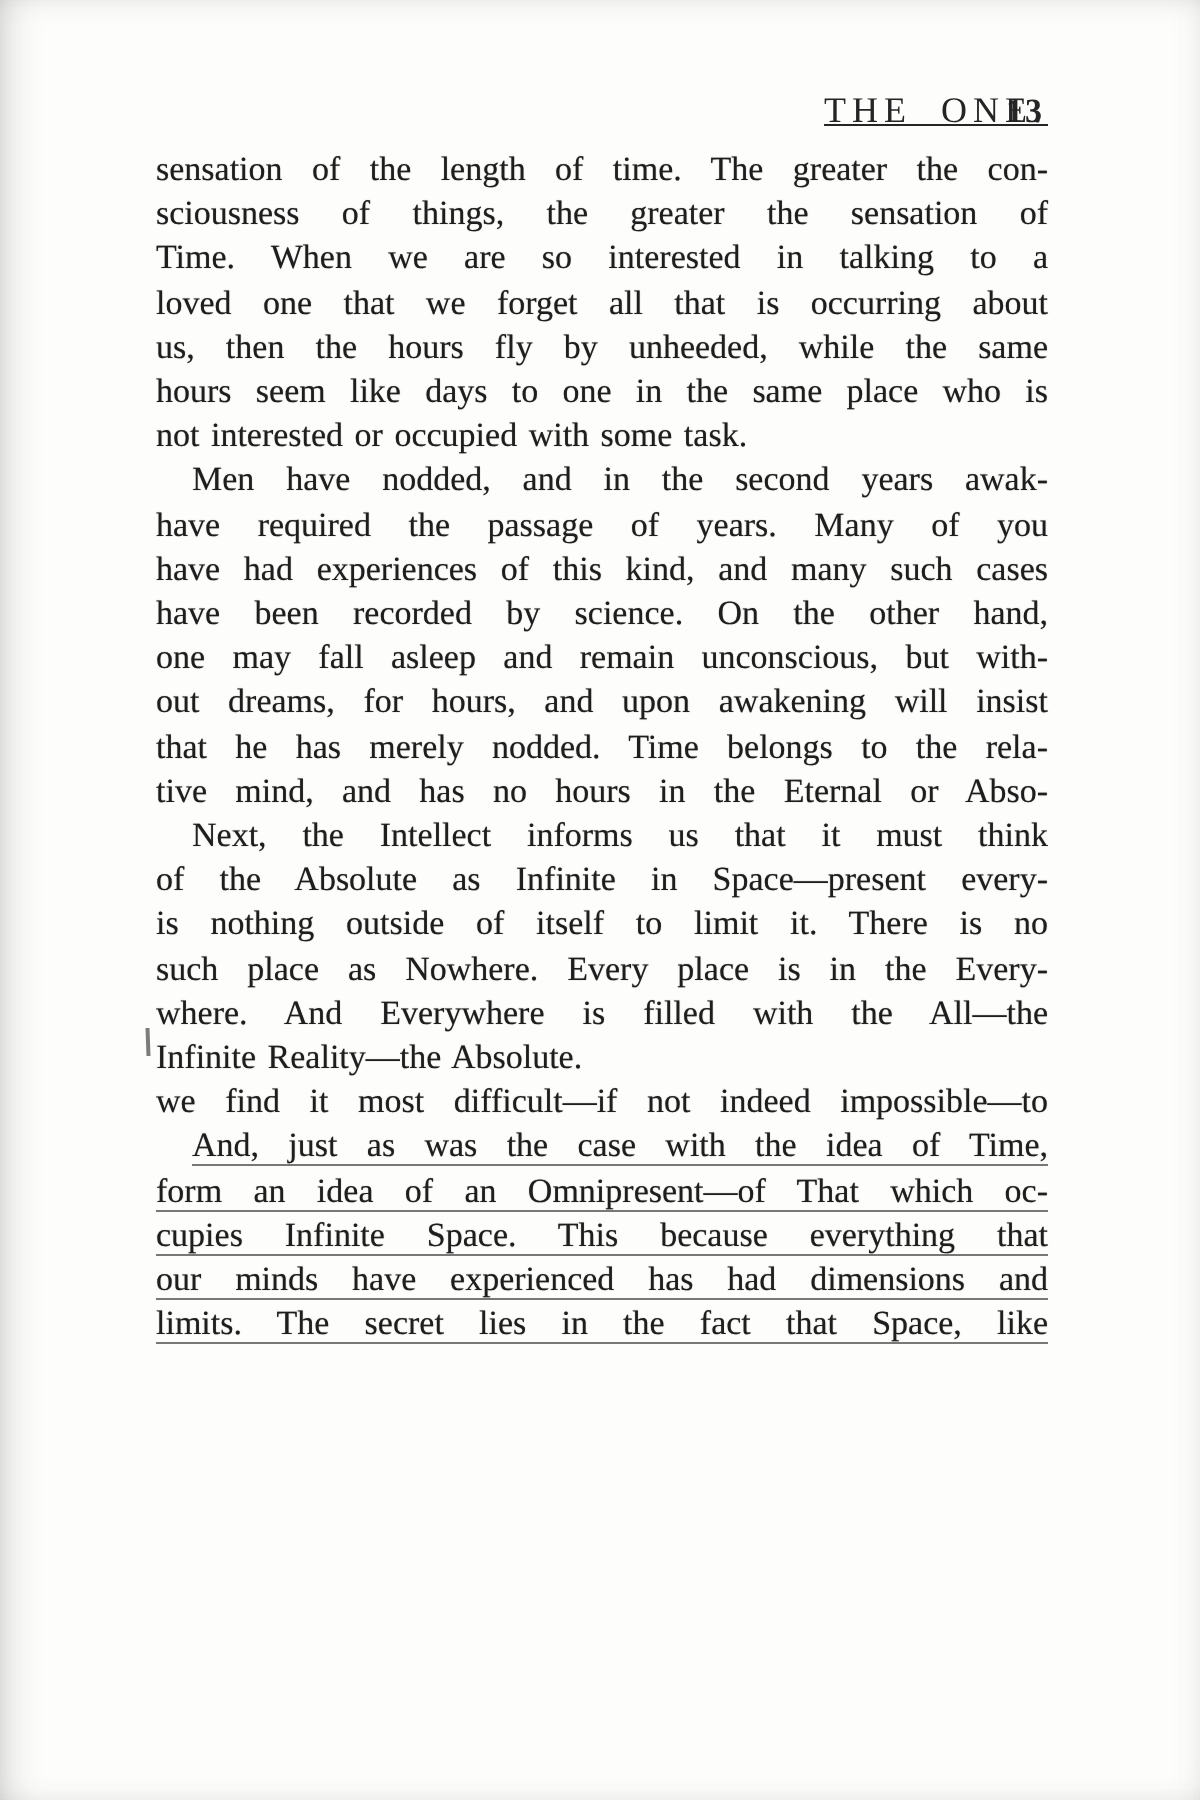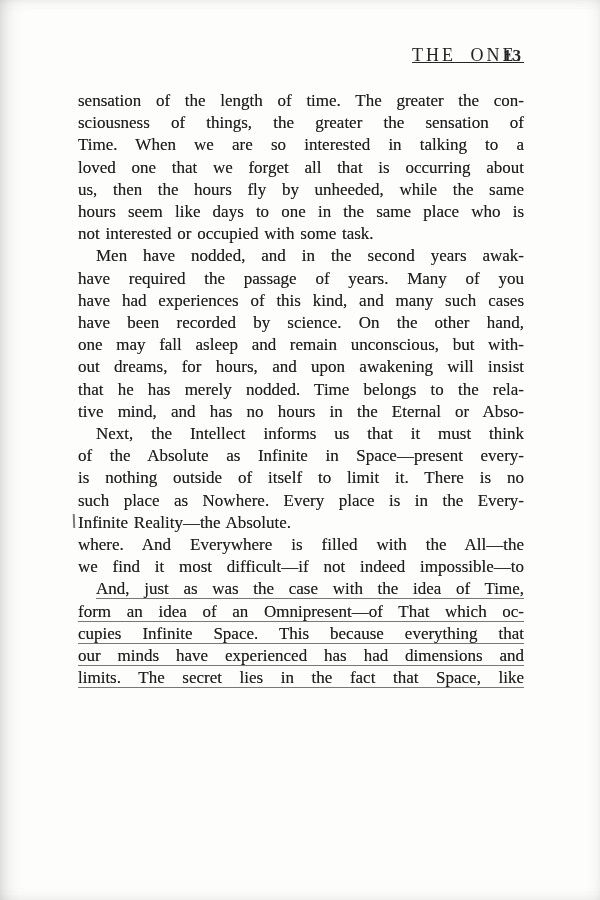--- a/index.html
+++ b/index.html
@@ -45,21 +45,21 @@
     right: 2px;
     top: 1px;
     font-size: 17px;
     font-weight: bold;
     letter-spacing: 1px;
     color: #252525;
   }
   
   .text-block {
     position: absolute;
-    top: 90px;
+    top: 74px;
     left: 78px;
     width: 446px;
     font-size: 17px;
     line-height: 22.2px;
     word-spacing: 1.5px;
     text-shadow: 0 0 0.5px rgba(20,20,20,0.55);
   }
   .para { margin: 0; }
   .line {
     text-align: justify;
@@ -116,22 +116,22 @@
         <div class="line">one may fall asleep and remain unconscious, but with-</div>
         <div class="line">out dreams, for hours, and upon awakening will insist</div>
         <div class="line">that he has merely nodded.  Time belongs to the rela-</div>
         <div class="line">tive mind, and has no hours in the Eternal or Abso-</div>
       </div>
       <div class="para">
         <div class="line indent">Next, the Intellect informs us that it must think</div>
         <div class="line">of the Absolute as Infinite in Space—present every-</div>
         <div class="line">is nothing outside of itself to limit it.  There is no</div>
         <div class="line">such place as Nowhere.  Every place is in the Every-</div>
+        <div class="line">where.  And Everywhere is filled with the All—the</div>
         <div class="line last">Infinite Reality—the Absolute.</div>
-        <div class="line">where.  And Everywhere is filled with the All—the</div>
       </div>
       <div class="para smudge">
         <div class="line">we find it most difficult—if not indeed impossible—to</div>
         <div class="line indent">And, just as was the case with the idea of Time,</div>
         <div class="line">form an idea of an Omnipresent—of That which oc-</div>
         <div class="line">cupies Infinite Space.  This because everything that</div>
         <div class="line">our minds have experienced has had dimensions and</div>
         <div class="line">limits.  The secret lies in the fact that Space, like</div>
       </div>
     </div>

